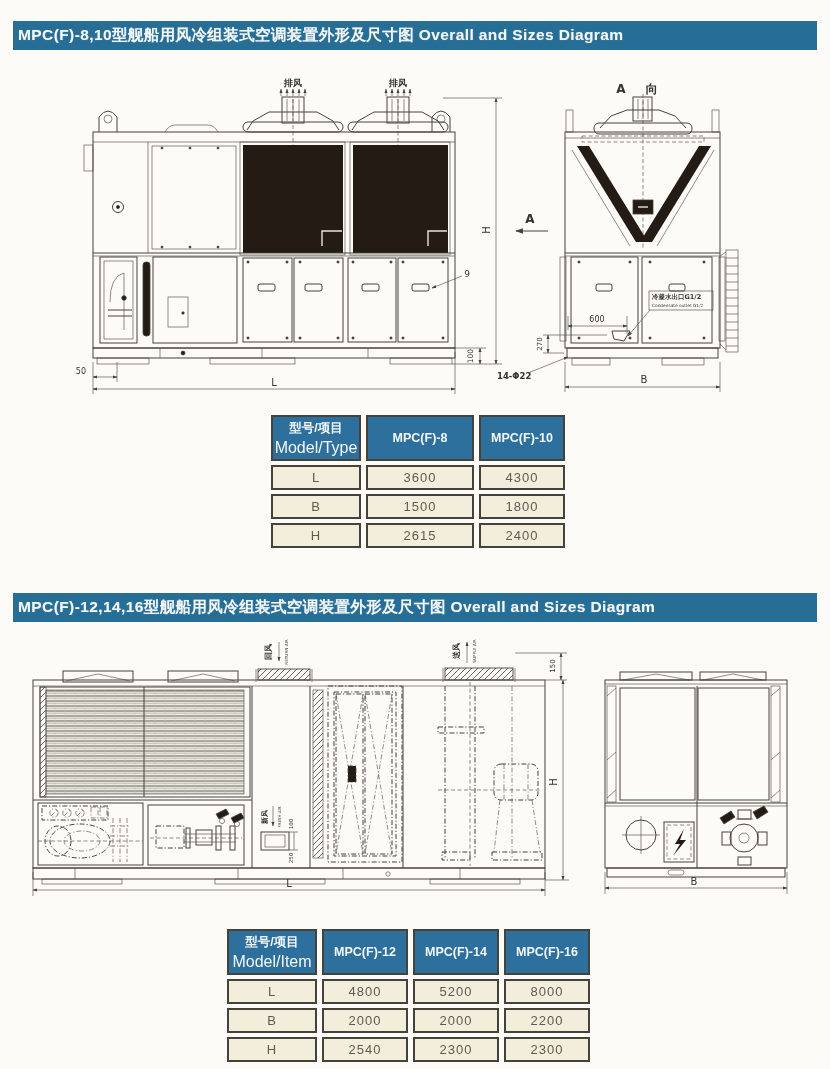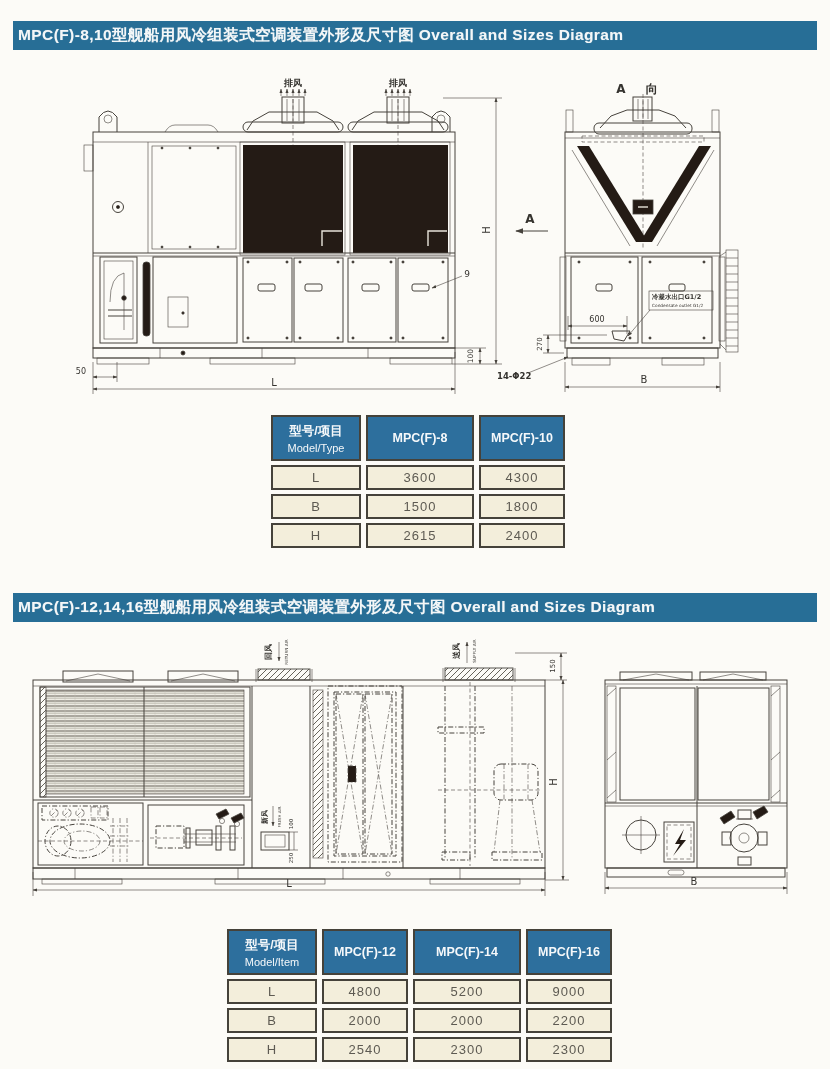--- a/index.html
+++ b/index.html
@@ -28,21 +28,21 @@
   svg .wt{stroke:#e8e4da;fill:none;stroke-width:1.4;}
   table.spec{position:absolute;border-collapse:separate;border-spacing:5px 4px;}
   table.spec td{
     border:2px solid #45423a;text-align:center;vertical-align:middle;
     font-size:13px;color:#5d5a52;background:#f3eedb;
     box-sizing:border-box;
   }
   table.spec td.th{
     background:#2d6f9d;color:#f5f8fa;font-size:12.5px;font-weight:bold;height:46px;
   }
-  table.spec td.th .en{font-weight:normal;font-size:11px;margin-top:2px;}
+  table.spec td.th .en{font-weight:normal;font-size:16px;margin-top:2px;}
   table.spec td.val{height:25px;letter-spacing:1px;}
 </style>
 </head>
 <body>
 
 <div class="titlebar" style="top:21px">
   <span>MPC(F)-8,10型舰船用风冷组装式空调装置外形及尺寸图  Overall and Sizes Diagram</span>
 </div>
 
 <svg style="top:55px" width="830" height="356" viewBox="0 55 830 356">
@@ -558,28 +558,28 @@
 </svg>
 
 <table class="spec" style="left:222px;top:925px">
   <tbody>
       <tr>
     <td class="th" style="width:90px">
       <div>型号/项目</div>
       <div class="en">Model/Item</div>
     </td>
     <td class="th" style="width:86px">MPC(F)-12</td>
-    <td class="th" style="width:108px">MPC(F)-14</td>
+    <td class="th" style="width:86px">MPC(F)-14</td>
     <td class="th" style="width:86px">MPC(F)-16</td>
   </tr>
   <tr>
     <td class="val">L</td>
     <td class="val">4800</td>
     <td class="val">5200</td>
-    <td class="val">9000</td>
+    <td class="val">8000</td>
   </tr>
   <tr>
     <td class="val">B</td>
     <td class="val">2000</td>
     <td class="val">2000</td>
     <td class="val">2200</td>
   </tr>
   <tr>
     <td class="val">H</td>
     <td class="val">2540</td>

